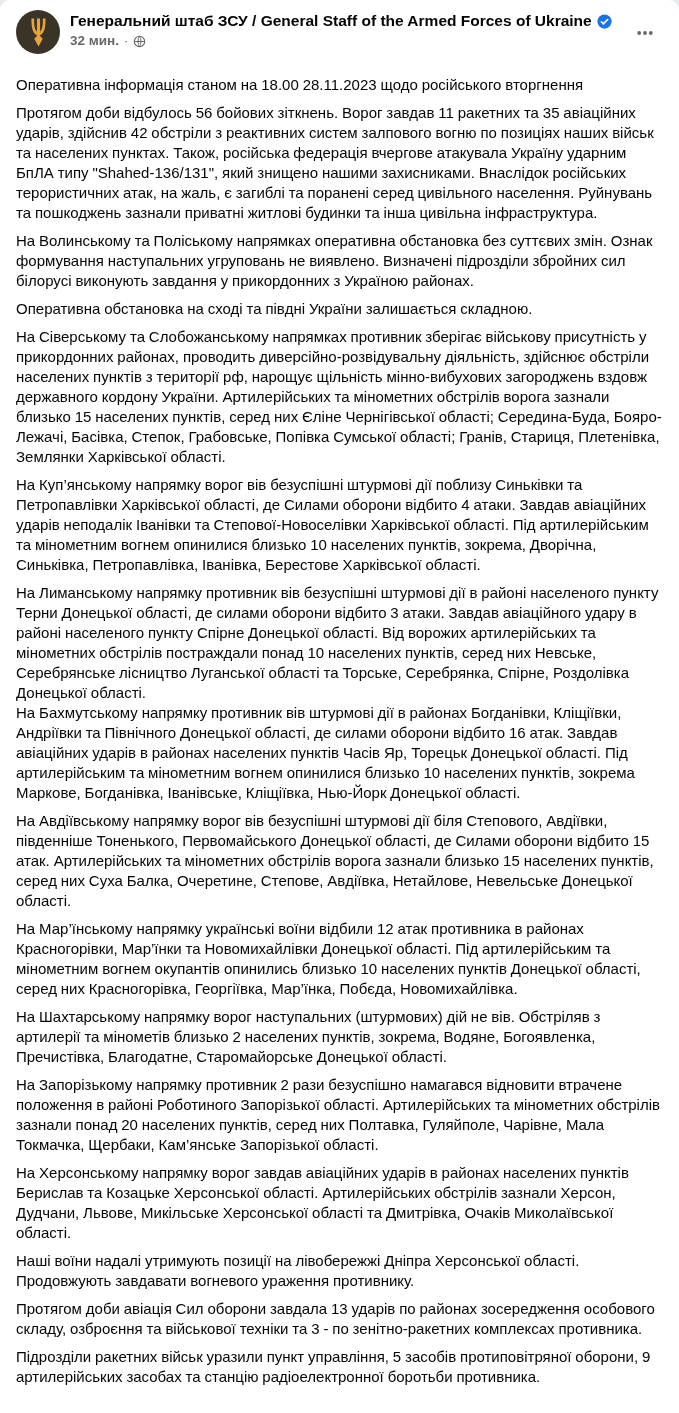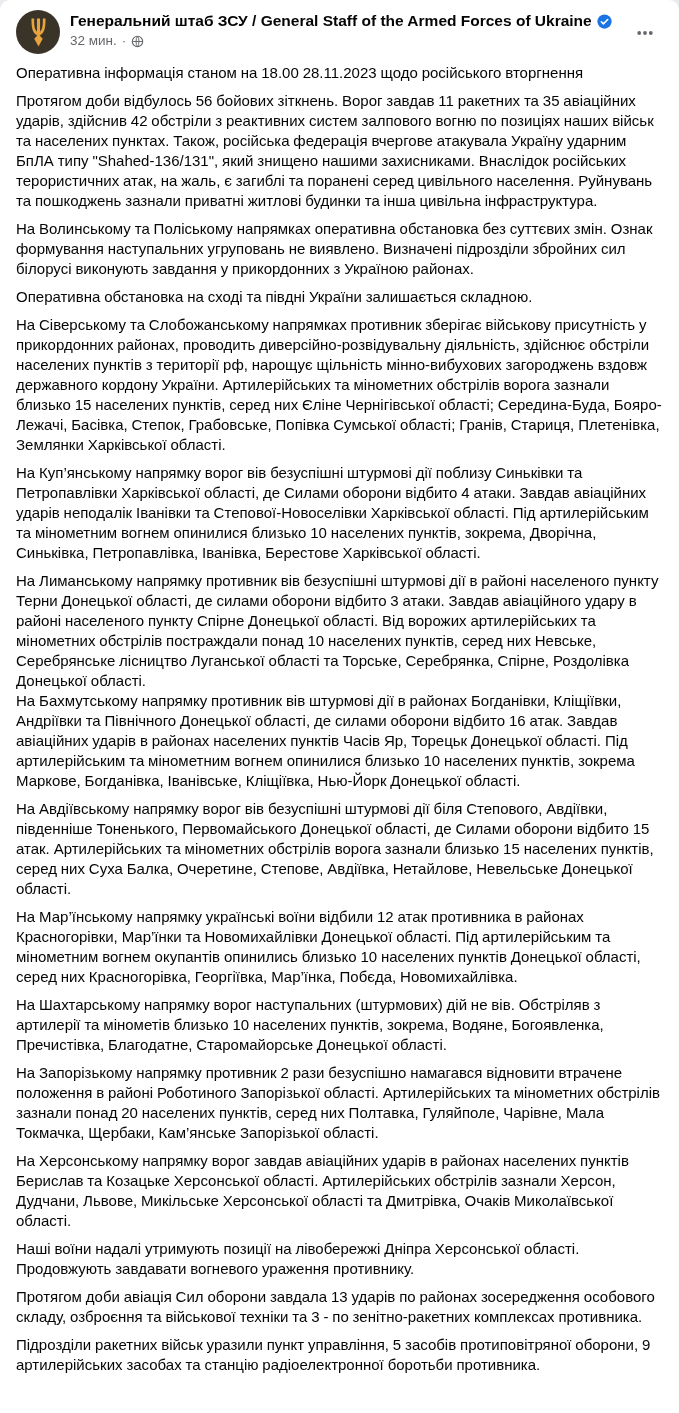--- a/index.html
+++ b/index.html
@@ -24,21 +24,21 @@
     background:var(--card-bg);
     border-radius:10px 10px 0 0;
     padding:10px 16px 2px 16px;
     position:relative;
   }
   
   .post-header{
     display:flex;
     align-items:flex-start;
     gap:10px;
-    margin-bottom:9px;
+    margin-bottom:21px;
     position:relative;
     padding-right:40px;
   }
   .avatar{
     flex:none;
     width:44px;height:44px;
     border-radius:50%;
     background:var(--avatar-bg);
     display:flex;align-items:center;justify-content:center;
     cursor:pointer;
@@ -109,21 +109,21 @@
       <div class="name-row">
         <a href="#" class="page-name">Генеральний штаб ЗСУ / General Staff of the Armed Forces of Ukraine</a>
         <span class="verified">
           <svg width="15" height="15" viewBox="0 0 16 16" aria-hidden="true">
             <circle cx="8" cy="8" r="7.6" fill="var(--accent-blue)"></circle>
             <path d="M4.6 8.3l2.2 2.2 4.6-4.6" fill="none" stroke="#ffffff" stroke-width="1.7" stroke-linecap="round" stroke-linejoin="round"></path>
           </svg>
         </span>
       </div>
       <div class="sub-row">
-        <a href="#" style="color:inherit;text-decoration:none;">32 мин.</a>
+        <a href="#" style="color:inherit;text-decoration:none;font-weight:bold;">32 мин.</a>
         <span class="dot-sep">·</span>
         <span class="globe">
           <svg width="13" height="13" viewBox="0 0 16 16" aria-hidden="true">
             <circle cx="8" cy="8" r="6.4" fill="none" stroke="currentColor" stroke-width="1.4"></circle>
             <path d="M1.6 8h12.8M8 1.6c2.4 2.1 2.4 10.7 0 12.8M8 1.6c-2.4 2.1-2.4 10.7 0 12.8" fill="none" stroke="currentColor" stroke-width="1.2"></path>
           </svg>
         </span>
       </div>
     </div>
 
@@ -144,21 +144,21 @@
   <p>Оперативна інформація станом на 18.00 28.11.2023 щодо російського вторгнення</p>
       <p>Протягом доби відбулось 56 бойових зіткнень. Ворог завдав 11 ракетних та 35 авіаційних ударів, здійснив 42 обстріли з реактивних систем залпового вогню по позиціях наших військ та населених пунктах. Також, російська федерація вчергове атакувала Україну ударним БпЛА типу "Shahed-136/131", який знищено нашими захисниками. Внаслідок російських терористичних атак, на жаль, є загиблі та поранені серед цивільного населення. Руйнувань та пошкоджень зазнали приватні житлові будинки та інша цивільна інфраструктура.</p>
       <p>На Волинському та Поліському напрямках оперативна обстановка без суттєвих змін. Ознак формування наступальних угруповань не виявлено. Визначені підрозділи збройних сил білорусі виконують завдання у прикордонних з Україною районах.</p>
       <p>Оперативна обстановка на сході та півдні України залишається складною.</p>
       <p>На Сіверському та Слобожанському напрямках противник зберігає військову присутність у прикордонних районах, проводить диверсійно-розвідувальну діяльність, здійснює обстріли населених пунктів з території рф, нарощує щільність мінно-вибухових загороджень вздовж державного кордону України. Артилерійських та мінометних обстрілів ворога зазнали близько 15 населених пунктів, серед них Єліне Чернігівської області; Середина-Буда, Бояро-Лежачі, Басівка, Степок, Грабовське, Попівка Сумської області; Гранів, Стариця, Плетенівка, Землянки Харківської області.</p>
       <p>На Куп’янському напрямку ворог вів безуспішні штурмові дії поблизу Синьківки та Петропавлівки Харківської області, де Силами оборони відбито 4 атаки. Завдав авіаційних ударів неподалік Іванівки та Степової-Новоселівки Харківської області. Під артилерійським та мінометним вогнем опинилися близько 10 населених пунктів, зокрема, Дворічна, Синьківка, Петропавлівка, Іванівка, Берестове Харківської області.</p>
       <p>На Лиманському напрямку противник вів безуспішні штурмові дії в районі населеного пункту Терни Донецької області, де силами оборони відбито 3 атаки. Завдав авіаційного удару в районі населеного пункту Спірне Донецької області. Від ворожих артилерійських та мінометних обстрілів постраждали понад 10 населених пунктів, серед них Невське, Серебрянське лісництво Луганської області та Торське, Серебрянка, Спірне, Роздолівка Донецької області.
 На Бахмутському напрямку противник вів штурмові дії в районах Богданівки, Кліщіївки, Андріївки та Північного Донецької області, де силами оборони відбито 16 атак. Завдав авіаційних ударів в районах населених пунктів Часів Яр, Торецьк Донецької області. Під артилерійським та мінометним вогнем опинилися близько 10 населених пунктів, зокрема Маркове, Богданівка, Іванівське, Кліщіївка, Нью-Йорк Донецької області.</p>
       <p>На Авдіївському напрямку ворог вів безуспішні штурмові дії біля Степового, Авдіївки, південніше Тоненького, Первомайського Донецької області, де Силами оборони відбито 15 атак. Артилерійських та мінометних обстрілів ворога зазнали близько 15 населених пунктів, серед них Суха Балка, Очеретине, Степове, Авдіївка, Нетайлове, Невельське Донецької області.</p>
       <p>На Мар’їнському напрямку українські воїни відбили 12 атак противника в районах Красногорівки, Мар’їнки та Новомихайлівки Донецької області. Під артилерійським та мінометним вогнем окупантів опинились близько 10 населених пунктів Донецької області, серед них Красногорівка, Георгіївка, Мар’їнка, Побєда, Новомихайлівка.</p>
-      <p>На Шахтарському напрямку ворог наступальних (штурмових) дій не вів.  Обстріляв з артилерії та мінометів близько 10 населених пунктів, зокрема, Водяне, Богоявленка, Пречистівка, Благодатне, Старомайорське Донецької області.</p>
+      <p>На Шахтарському напрямку ворог наступальних (штурмових) дій не вів.  Обстріляв з артилерії та мінометів близько 2 населених пунктів, зокрема, Водяне, Богоявленка, Пречистівка, Благодатне, Старомайорське Донецької області.</p>
       <p>На Запорізькому напрямку противник 2 рази безуспішно намагався відновити втрачене положення в районі Роботиного Запорізької області. Артилерійських та мінометних обстрілів зазнали понад 20 населених пунктів, серед них Полтавка, Гуляйполе, Чарівне, Мала Токмачка, Щербаки, Кам’янське Запорізької області.</p>
       <p>На Херсонському напрямку ворог завдав авіаційних ударів в районах населених пунктів Берислав та Козацьке Херсонської області. Артилерійських обстрілів зазнали Херсон, Дудчани, Львове, Микільське Херсонської області та Дмитрівка, Очаків Миколаївської області.</p>
       <p>Наші воїни надалі утримують позиції на лівобережжі Дніпра Херсонської області. Продовжують завдавати вогневого ураження противнику.</p>
       <p>Протягом доби авіація Сил оборони завдала 13 ударів по районах зосередження особового складу, озброєння та військової техніки та 3 - по зенітно-ракетних комплексах противника.</p>
       <p>Підрозділи ракетних військ уразили пункт управління, 5 засобів протиповітряної оборони, 9 артилерійських засобах та станцію радіоелектронної боротьби противника.</p>
     </div>
 
 </div>
 
 </body></html>

